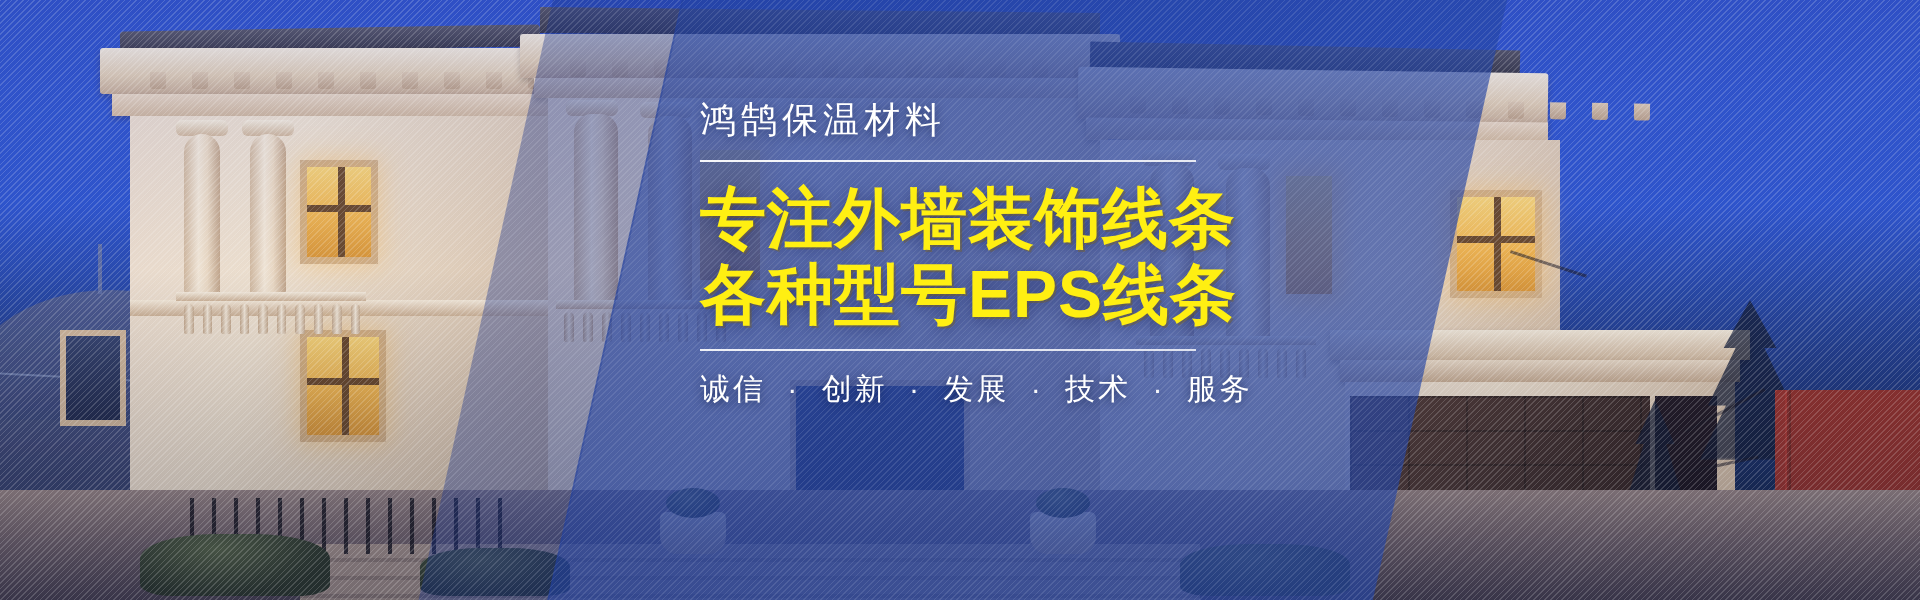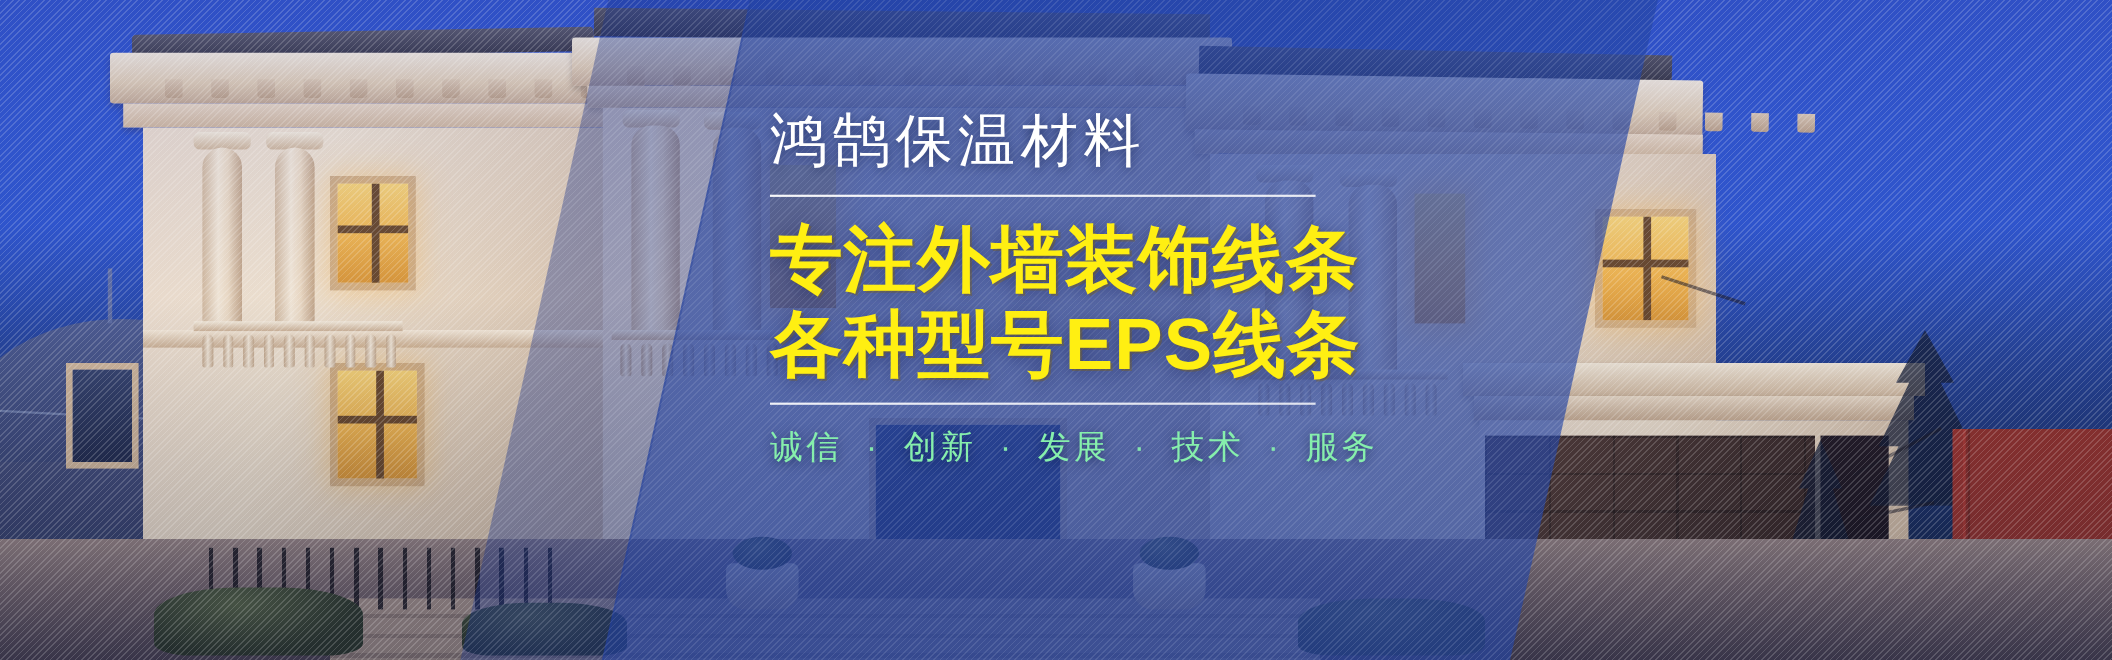--- a/index.html
+++ b/index.html
@@ -269,21 +269,21 @@
   }
 
   
   .content {
     position:absolute;
     left:700px; top:100px;
     width: 620px;
   }
 
   .brand {
-    font-size: 52px;
+    font-size: 36px;
     line-height: 1.1;
     color: #ffffff;
     letter-spacing: 5px;
     font-weight: 400;
     text-shadow: 0 2px 10px rgba(8,18,60,.6);
     white-space: nowrap;
   }
 
   .rule {
     margin: 20px 0 18px 0;
@@ -306,21 +306,21 @@
     letter-spacing: 1px;
     white-space: nowrap;
     text-shadow:
       2px 2px 0 rgba(130,95,0,.35),
       0 3px 16px rgba(20,30,90,.55);
   }
   .headline-2 { margin-top: 2px; }
 
   .tagline {
     font-size: 30px;
-    color: #86efac;
+    color: #ffffff;
     letter-spacing: 3px;
     font-weight: 400;
     white-space: nowrap;
     text-shadow: 0 2px 10px rgba(8,18,60,.65);
   }
   .tagline .sep { margin: 0 10px; opacity: .95; }
 </style>
 </head>
 <body>
 

